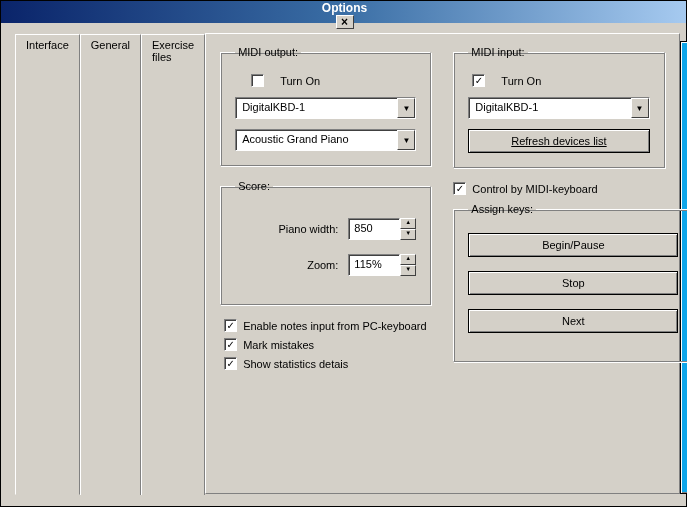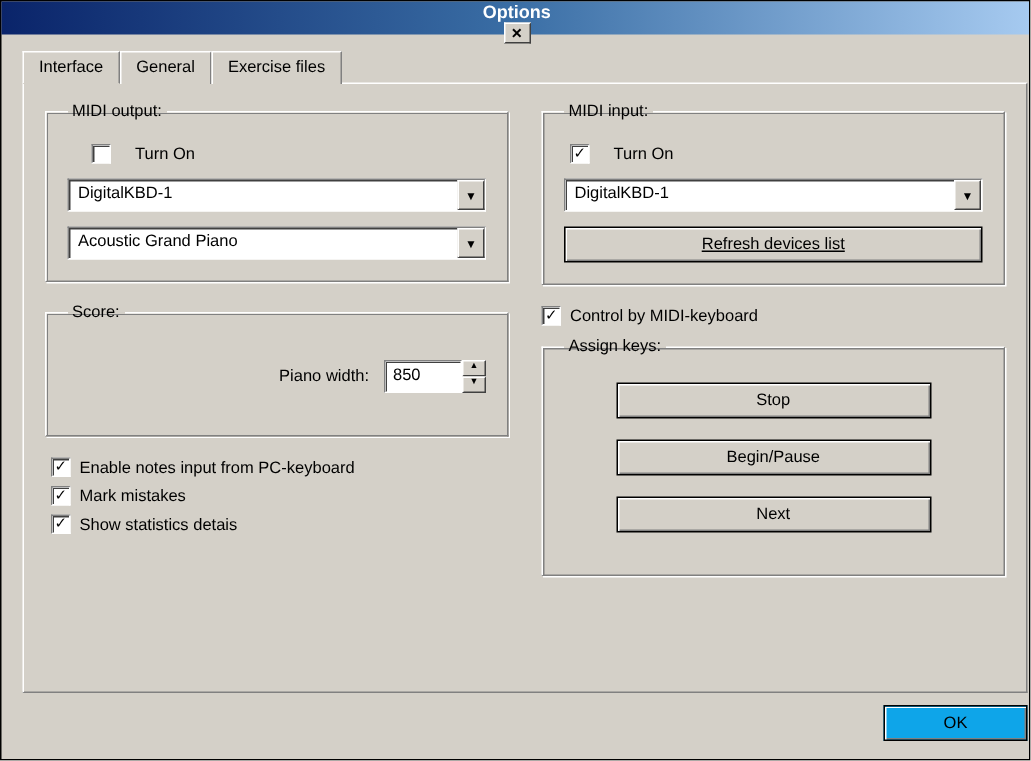--- a/index.html
+++ b/index.html
@@ -38,23 +38,23 @@
     color: #000;
     font-family: Arial;
     font-size: 12px;
     font-weight: bold;
     line-height: 12px;
     text-align: center;
     cursor: pointer;
   }
   .client {
     flex: 1;
-    padding: 10px 1px 12px 14px;
-    display: flex;
-    flex-direction: column;
+    padding: 10px 20px 12px 14px;
+    display: flex;
+    flex-direction: row;
   }
   .tabs {
     display: flex;
     position: relative;
     top: 1px;
     z-index: 2;
   }
   .tab {
     padding: 4px 10px 4px 10px;
     background: #d4d0c8;
@@ -271,20 +271,30 @@
             <div class="score-row">
               <label>Piano width:</label>
               <div class="spinner">
                 <div class="spinner-input">850</div>
                 <div class="spinner-btns">
                   <div class="spinner-btn">▲</div>
                   <div class="spinner-btn">▼</div>
                 </div>
               </div>
             </div>
+            <div class="score-row">
+              <label>Zoom:</label>
+              <div class="spinner">
+                <div class="spinner-input">115%</div>
+                <div class="spinner-btns">
+                  <div class="spinner-btn">▲</div>
+                  <div class="spinner-btn">▼</div>
+                </div>
+              </div>
+            </div>
           </fieldset>
 
           <div class="plain-checkrow">
             <span class="checkbox">✓</span>
             <span>Enable notes input from PC-keyboard</span>
           </div>
           <div class="plain-checkrow">
             <span class="checkbox">✓</span>
             <span>Mark mistakes</span>
           </div>
@@ -310,22 +320,22 @@
             </div>
           </fieldset>
 
           <div class="plain-checkrow" style="margin:0 0 8px 0">
             <span class="checkbox">✓</span>
             <span>Control by MIDI-keyboard</span>
           </div>
 
           <fieldset class="group assign-buttons" style="padding-top:18px">
             <legend>Assign keys:</legend>
+            <div class="btn3d"><span>Begin/Pause</span></div>
             <div class="btn3d"><span>Stop</span></div>
-            <div class="btn3d"><span>Begin/Pause</span></div>
             <div class="btn3d"><span>Next</span></div>
           </fieldset>
         </div>
       </div>
     </div>
     <div class="footer">
       <div class="ok-btn"><span>OK</span></div>
     </div>
   </div>
 </div>

